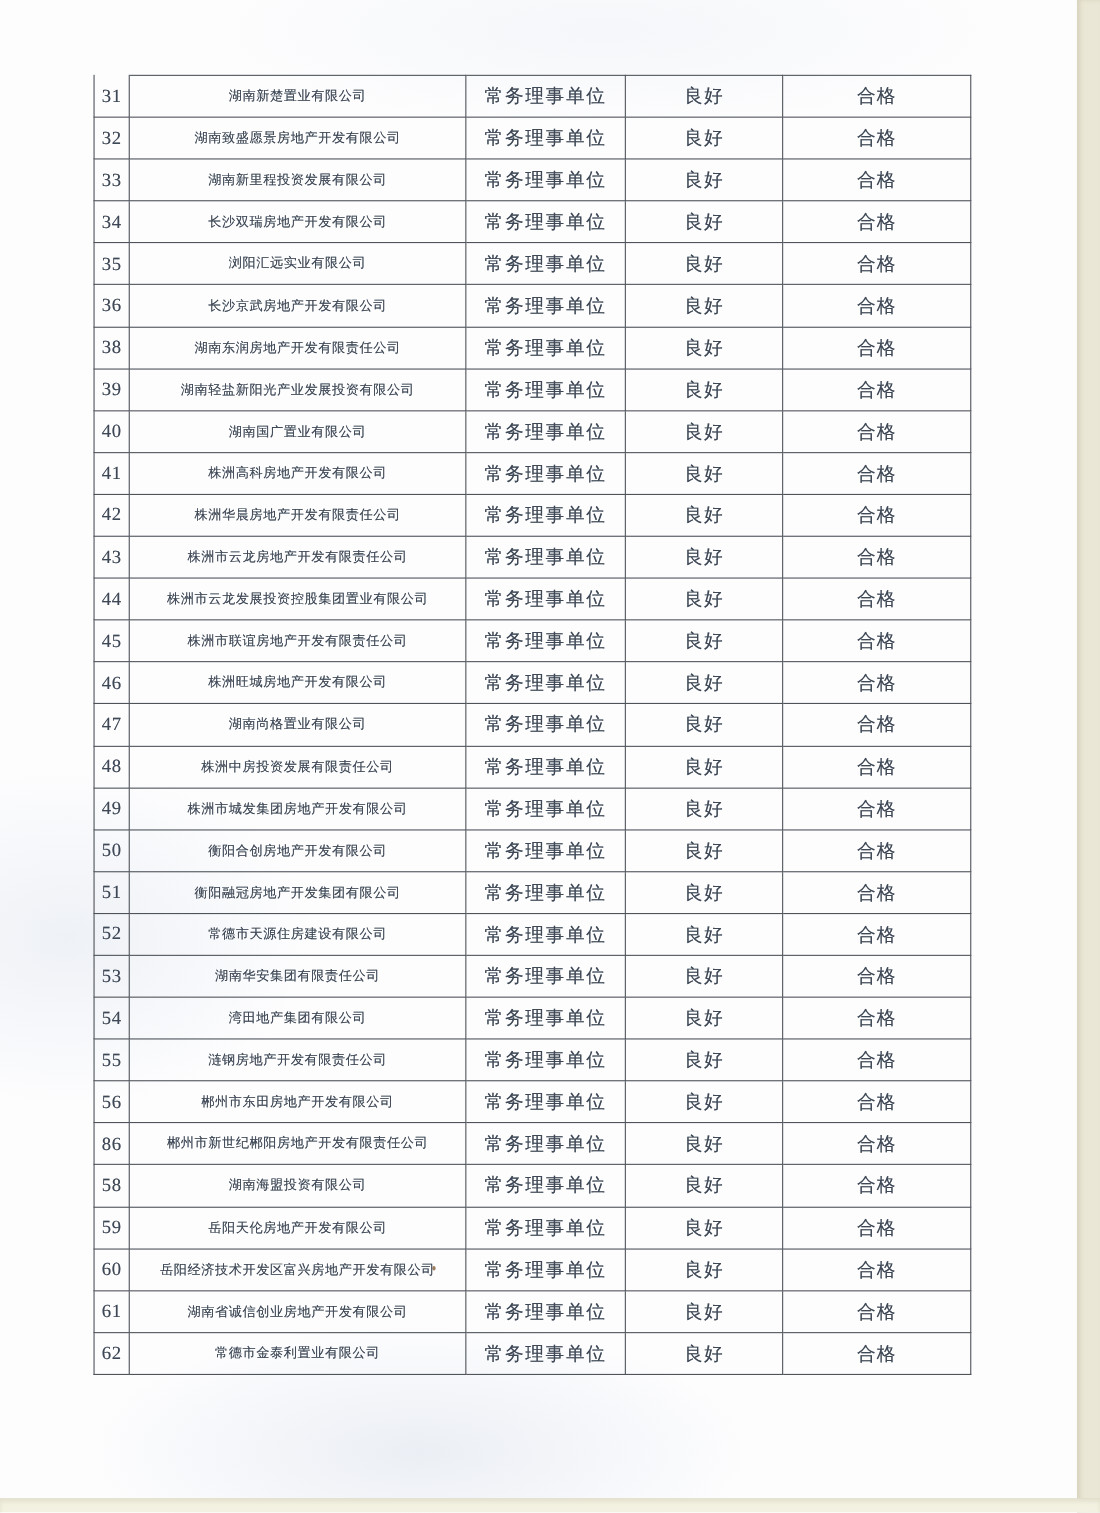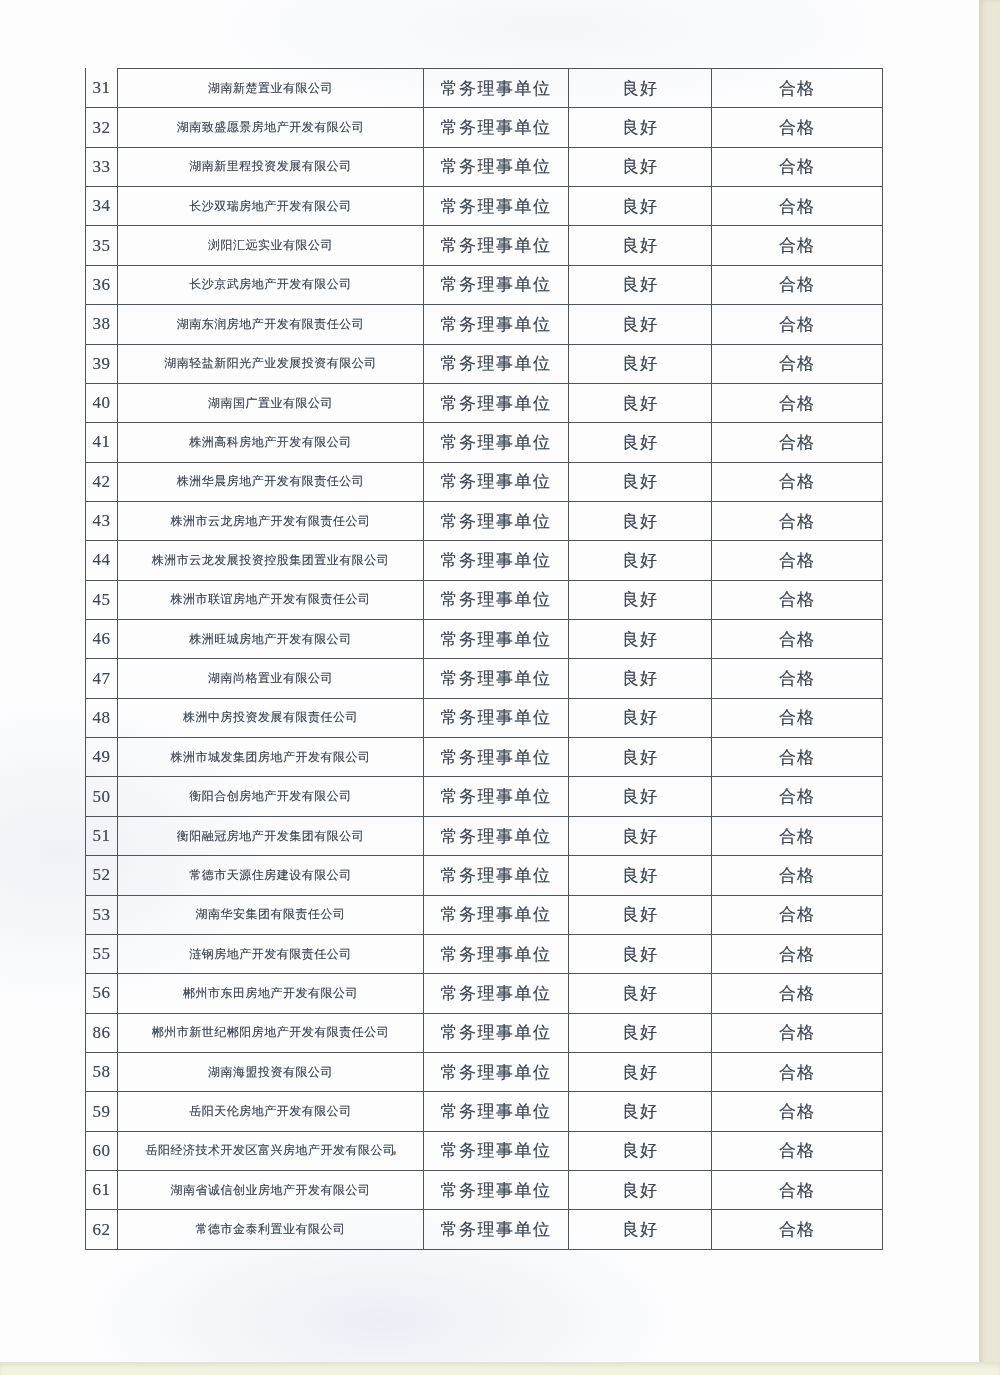--- a/index.html
+++ b/index.html
@@ -294,20 +294,29 @@
   <tr>
     <td class="c-no">53</td>
     <td class="c-name">
             <div class="inner">湖南华安集团有限责任公司</div>
           </td>
     <td class="c-type">常务理事单位</td>
     <td class="c-rating">良好</td>
     <td class="c-result">合格</td>
   </tr>
 
+  <tr>
+    <td class="c-no">54</td>
+    <td class="c-name">
+            <div class="inner">湾田地产集团有限公司</div>
+          </td>
+    <td class="c-type">常务理事单位</td>
+    <td class="c-rating">良好</td>
+    <td class="c-result">合格</td>
+  </tr>
 
   <tr>
     <td class="c-no">55</td>
     <td class="c-name">
             <div class="inner">涟钢房地产开发有限责任公司</div>
           </td>
     <td class="c-type">常务理事单位</td>
     <td class="c-rating">良好</td>
     <td class="c-result">合格</td>
   </tr>

